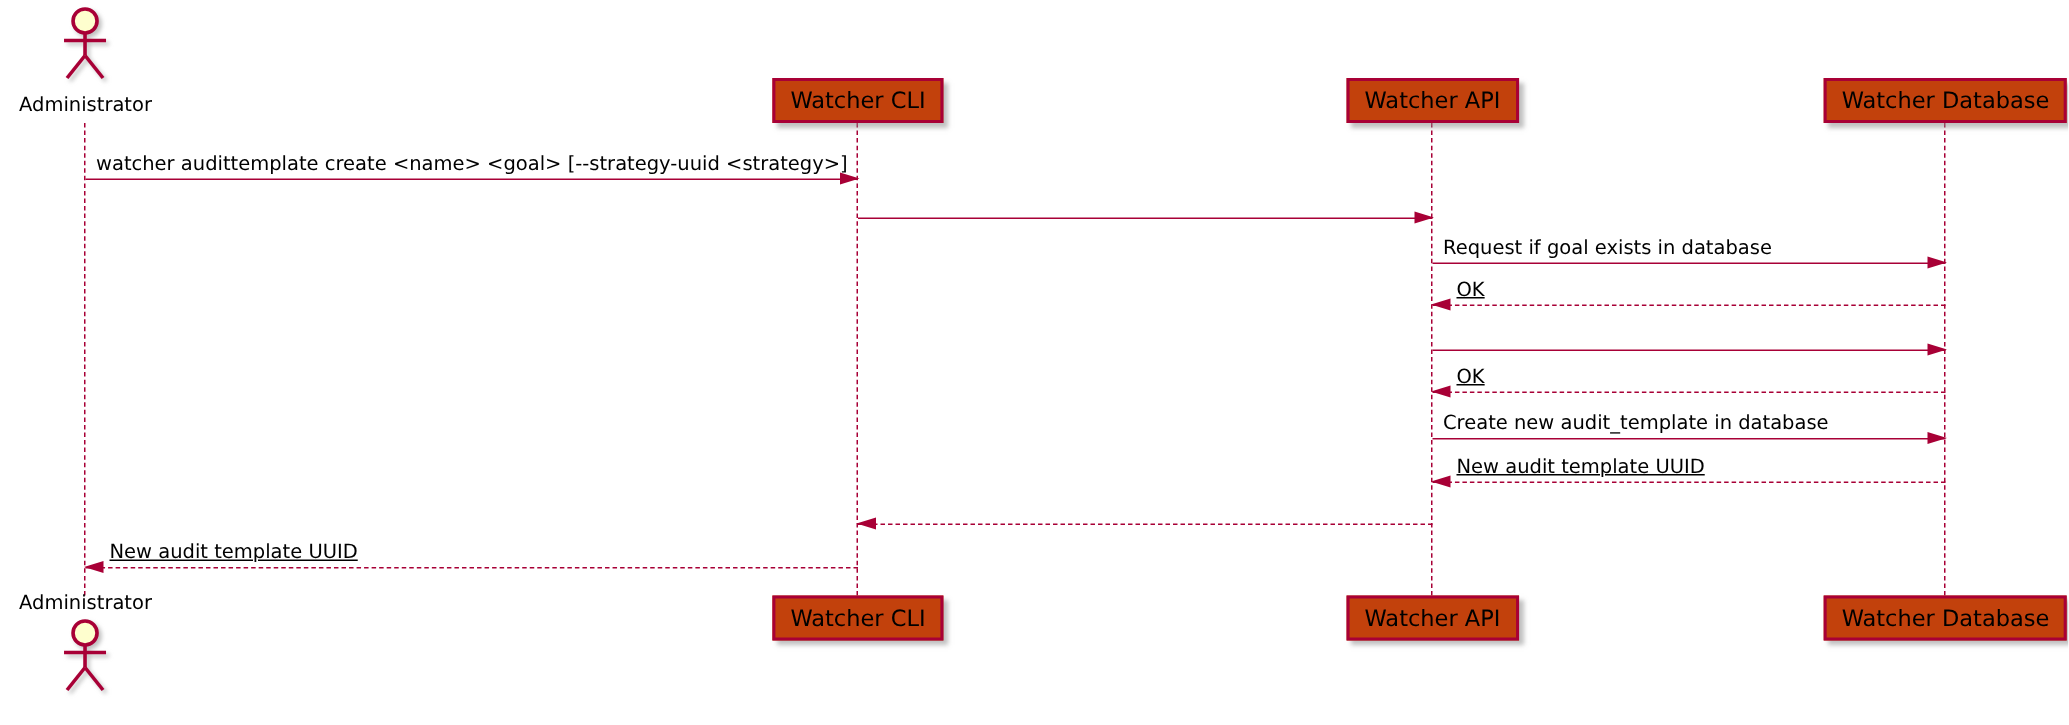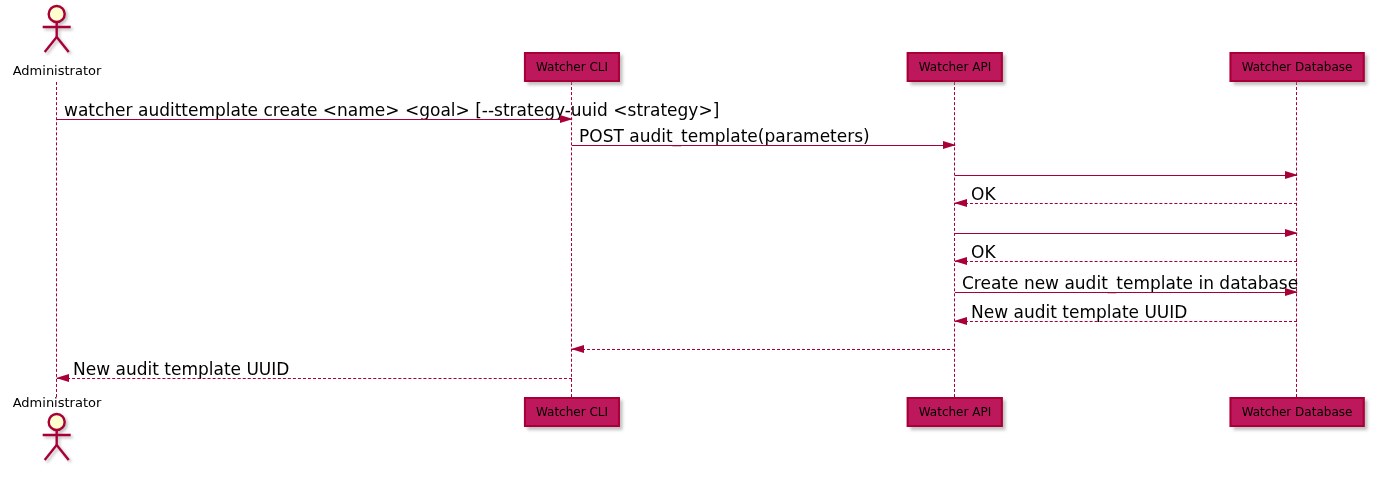--- a/index.html
+++ b/index.html
@@ -17,24 +17,24 @@
     color: #000000;
   }
   .lifeline {
     position: absolute;
     width: 0;
     border-left: 1px dashed #A80036;
   }
   .pbox {
     position: absolute;
     transform: translateX(-50%);
-    background: #be185d;
+    background: #c2410c;
     border: 2px solid #A80036;
     box-shadow: 3px 3px 3px rgba(140,140,140,0.55);
-    font-size: 12px;
+    font-size: 15px;
     line-height: 26px;
     height: 26px;
     padding: 0 10px;
     white-space: nowrap;
     color: #000000;
   }
   .actor {
     position: absolute;
     transform: translateX(-50%);
     text-align: center;
@@ -53,27 +53,27 @@
   .actor-top .actor-label { margin-top: 7px; }
   .actor-bottom .actor-label { margin-bottom: 2px; }
   .msg {
     position: absolute;
     height: 24px;
   }
   .msg-label {
     position: absolute;
     top: 0;
     left: 0;
-    font-size: 17px;
+    font-size: 13px;
     line-height: 16px;
     white-space: nowrap;
     color: #000000;
   }
   .msg.dir-right .msg-label { padding-left: 7px; }
-  .msg.dir-left  .msg-label { padding-left: 16px; }
+  .msg.dir-left  .msg-label { padding-left: 16px; text-decoration: underline; }
   .msg-line {
     position: absolute;
     left: 0;
     right: 0;
     top: 17px;
     height: 0;
   }
   .msg-line.solid  { border-top: 1.5px solid #A80036; }
   .msg-line.dashed { border-top: 1px dashed #A80036; }
   .msg-arrow {
@@ -137,25 +137,25 @@
       <div class="pbox" style="left: 955px; top: 397px;">Watcher API</div>
       <div class="pbox" style="left: 1297px; top: 397px;">Watcher Database</div>
     </div>
   <div id="messages">
       <div class="msg dir-right" style="left: 57px; top: 102px; width: 515px;">
         <div class="msg-label">watcher audittemplate create &lt;name&gt; &lt;goal&gt; [--strategy-uuid &lt;strategy&gt;]</div>
         <div class="msg-line solid"></div>
         <div class="msg-arrow point-right"></div>
       </div>
       <div class="msg dir-right" style="left: 572px; top: 128px; width: 383px;">
-        <div class="msg-label">POST audit_template(parameters)</div>
         <div class="msg-line solid"></div>
         <div class="msg-arrow point-right"></div>
       </div>
       <div class="msg dir-right" style="left: 955px; top: 158px; width: 342px;">
+        <div class="msg-label">Request if goal exists in database</div>
         <div class="msg-line solid"></div>
         <div class="msg-arrow point-right"></div>
       </div>
       <div class="msg dir-left" style="left: 955px; top: 186px; width: 342px;">
         <div class="msg-label">OK</div>
         <div class="msg-line dashed"></div>
         <div class="msg-arrow point-left"></div>
       </div>
       <div class="msg dir-right" style="left: 955px; top: 216px; width: 342px;">
         <div class="msg-line solid"></div>

